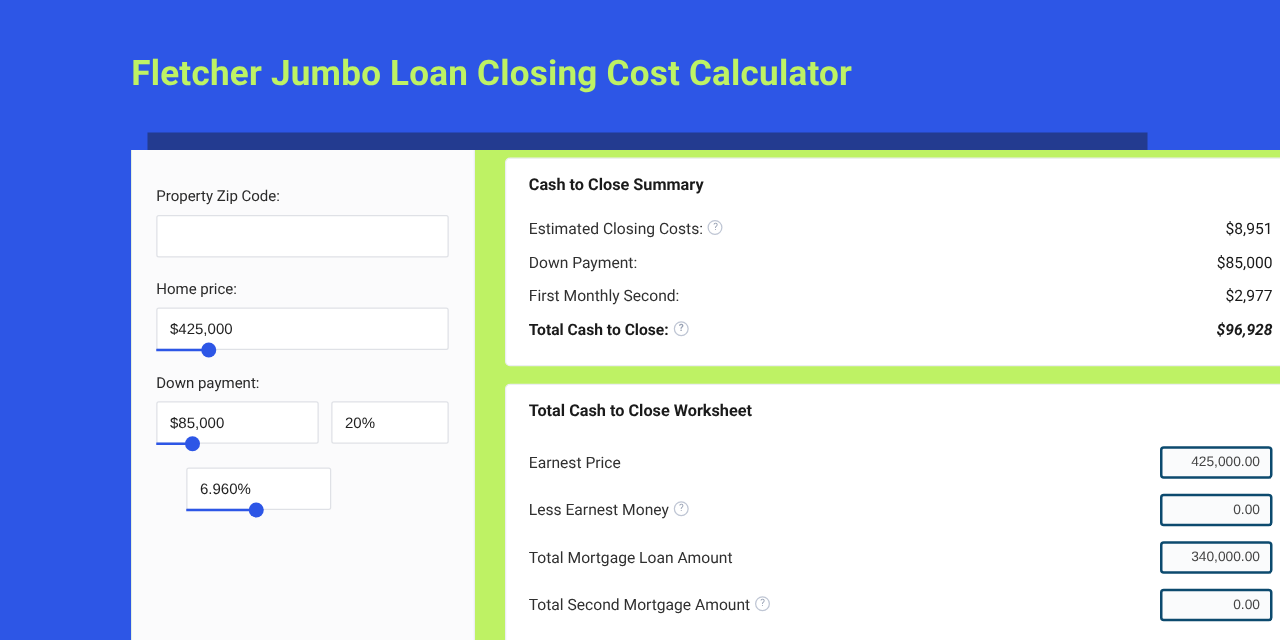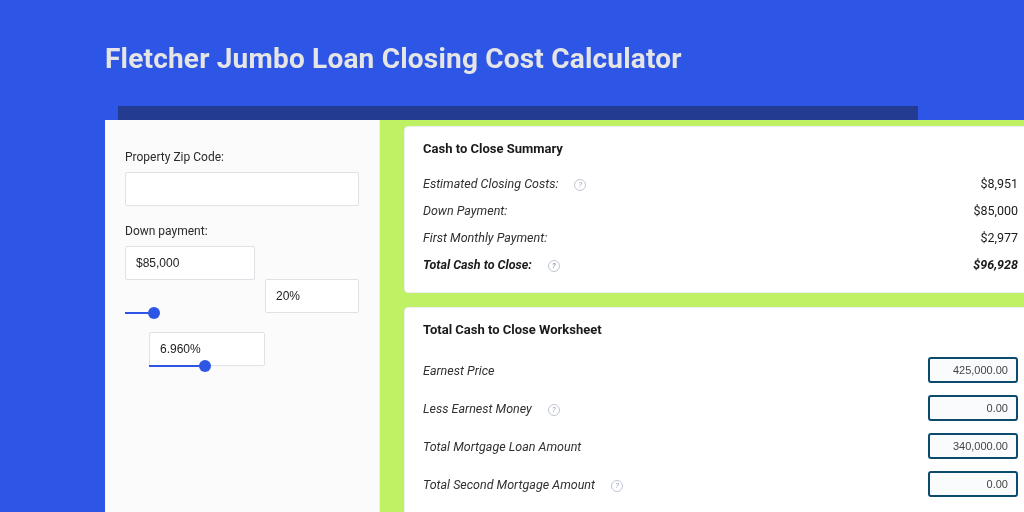--- a/index.html
+++ b/index.html
@@ -3,21 +3,21 @@
 <meta charset="utf-8">
 <style>
   * { box-sizing: border-box; margin: 0; padding: 0; }
   html, body { width: 1024px; height: 512px; overflow: hidden; font-family: -apple-system, BlinkMacSystemFont, "Segoe UI", Roboto, Arial, sans-serif; }
   body { background: #2d56e6; position: relative; }
 
   .page-title {
     position: absolute;
     left: 105px;
     top: 42px;
-    color: #e5e5e5;
+    color: #bef264;
     font-size: 28px;
     font-weight: 700;
     letter-spacing: 0.2px;
   }
 
   .shadow-box {
     position: absolute;
     left: 118px;
     top: 106px;
     width: 800px;
@@ -65,21 +65,21 @@
     border-radius: 2px;
     background: #fff;
     font-size: 12px;
     padding: 0 10px;
     color: #222;
   }
   .input::placeholder { color: #888; }
 
   .dp-row { display: flex; gap: 10px; }
   .dp-row .input:first-child { flex: 1.5; }
-  .dp-row .input:last-child { flex: 1; margin-top: 33px; }
+  .dp-row .input:last-child { flex: 1; }
 
   .slider-track {
     position: relative;
     height: 2px;
     margin-top: -1px;
     background: transparent;
   }
   .slider-fill {
     position: absolute;
     left: 0; top: 0;
@@ -108,21 +108,21 @@
     margin-bottom: 14px;
   }
   .row {
     display: flex;
     justify-content: space-between;
     align-items: center;
     font-size: 12.5px;
     color: #303030;
     padding: 6px 0;
   }
-  .row-label { display: flex; align-items: flex-end; gap: 16px; font-style: italic; }
+  .row-label { display: flex; align-items: flex-start; gap: 4px; }
   .row.bold { font-weight: 700; color: #1a1a1a; }
   .row.bold .row-value { font-weight: 700; font-style: italic; }
   .row-value { color: #1a1a1a; }
 
   .mini-input {
     width: 90px;
     height: 26px;
     border: 2px solid #0c4a6e;
     border-radius: 3px;
     background: #fafbfc;
@@ -155,20 +155,28 @@
 
 <div class="calc">
 
   <div class="left">
 
     <div class="field">
       <label class="field-label">Property Zip Code:</label>
       <input class="input" value="" style="">
     </div>
 
+    <div class="field">
+      <label class="field-label">Home price:</label>
+      <input class="input" value="$425,000" style="">
+      <div class="slider-track">
+        <div class="slider-fill" style="width:18%"></div>
+        <div class="slider-thumb" style="left:18%"></div>
+      </div>
+    </div>
 
     <div class="field">
       <label class="field-label">Down payment:</label>
       <div class="dp-row">
         <input class="input" value="$85,000" style="">
         <input class="input" value="20%" style="">
       </div>
       <div class="slider-track" style="width:62%">
         <div class="slider-fill" style="width:20%"></div>
         <div class="slider-thumb" style="left:20%"></div>
@@ -202,21 +210,21 @@
 
       <div class="row">
         <span class="row-label">
           <span>Down Payment:</span>
         </span>
         <span class="row-value">$85,000</span>
       </div>
 
       <div class="row">
         <span class="row-label">
-          <span>First Monthly Payment:</span>
+          <span>First Monthly Second:</span>
         </span>
         <span class="row-value">$2,977</span>
       </div>
 
       <div class="row bold">
         <span class="row-label">
           <span>Total Cash to Close:</span>
           <span class="help-icon">?</span>
         </span>
         <span class="row-value">$96,928</span>

